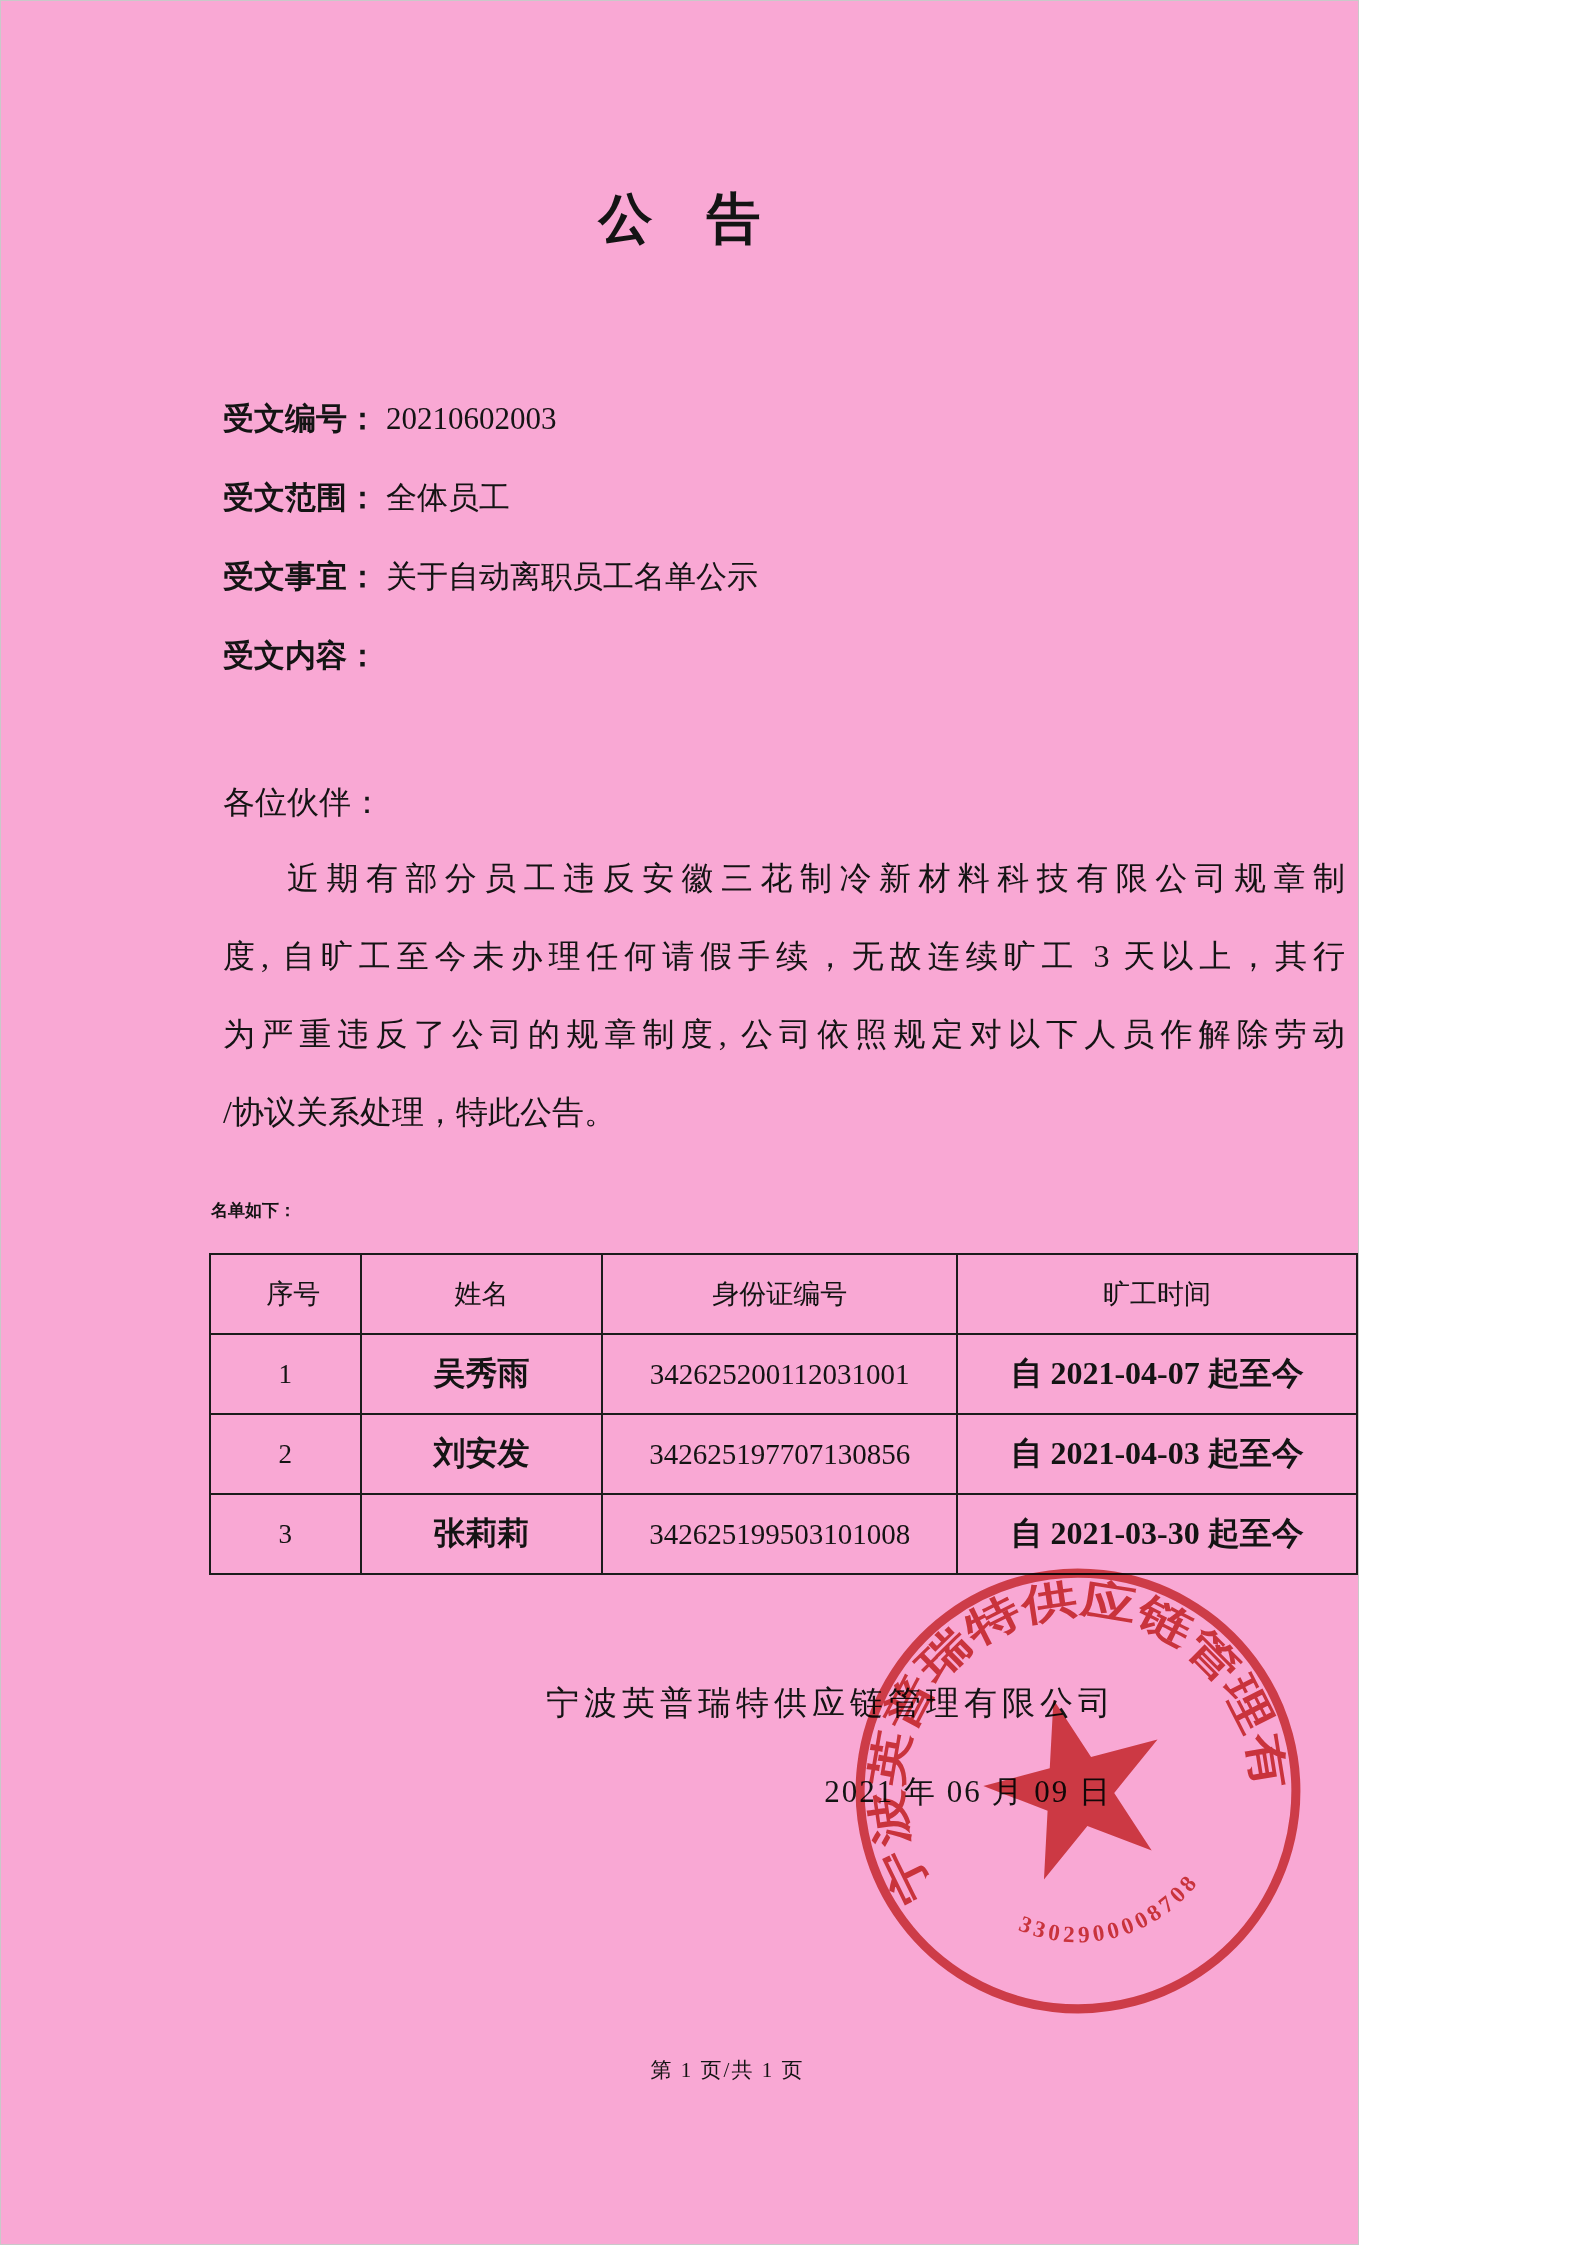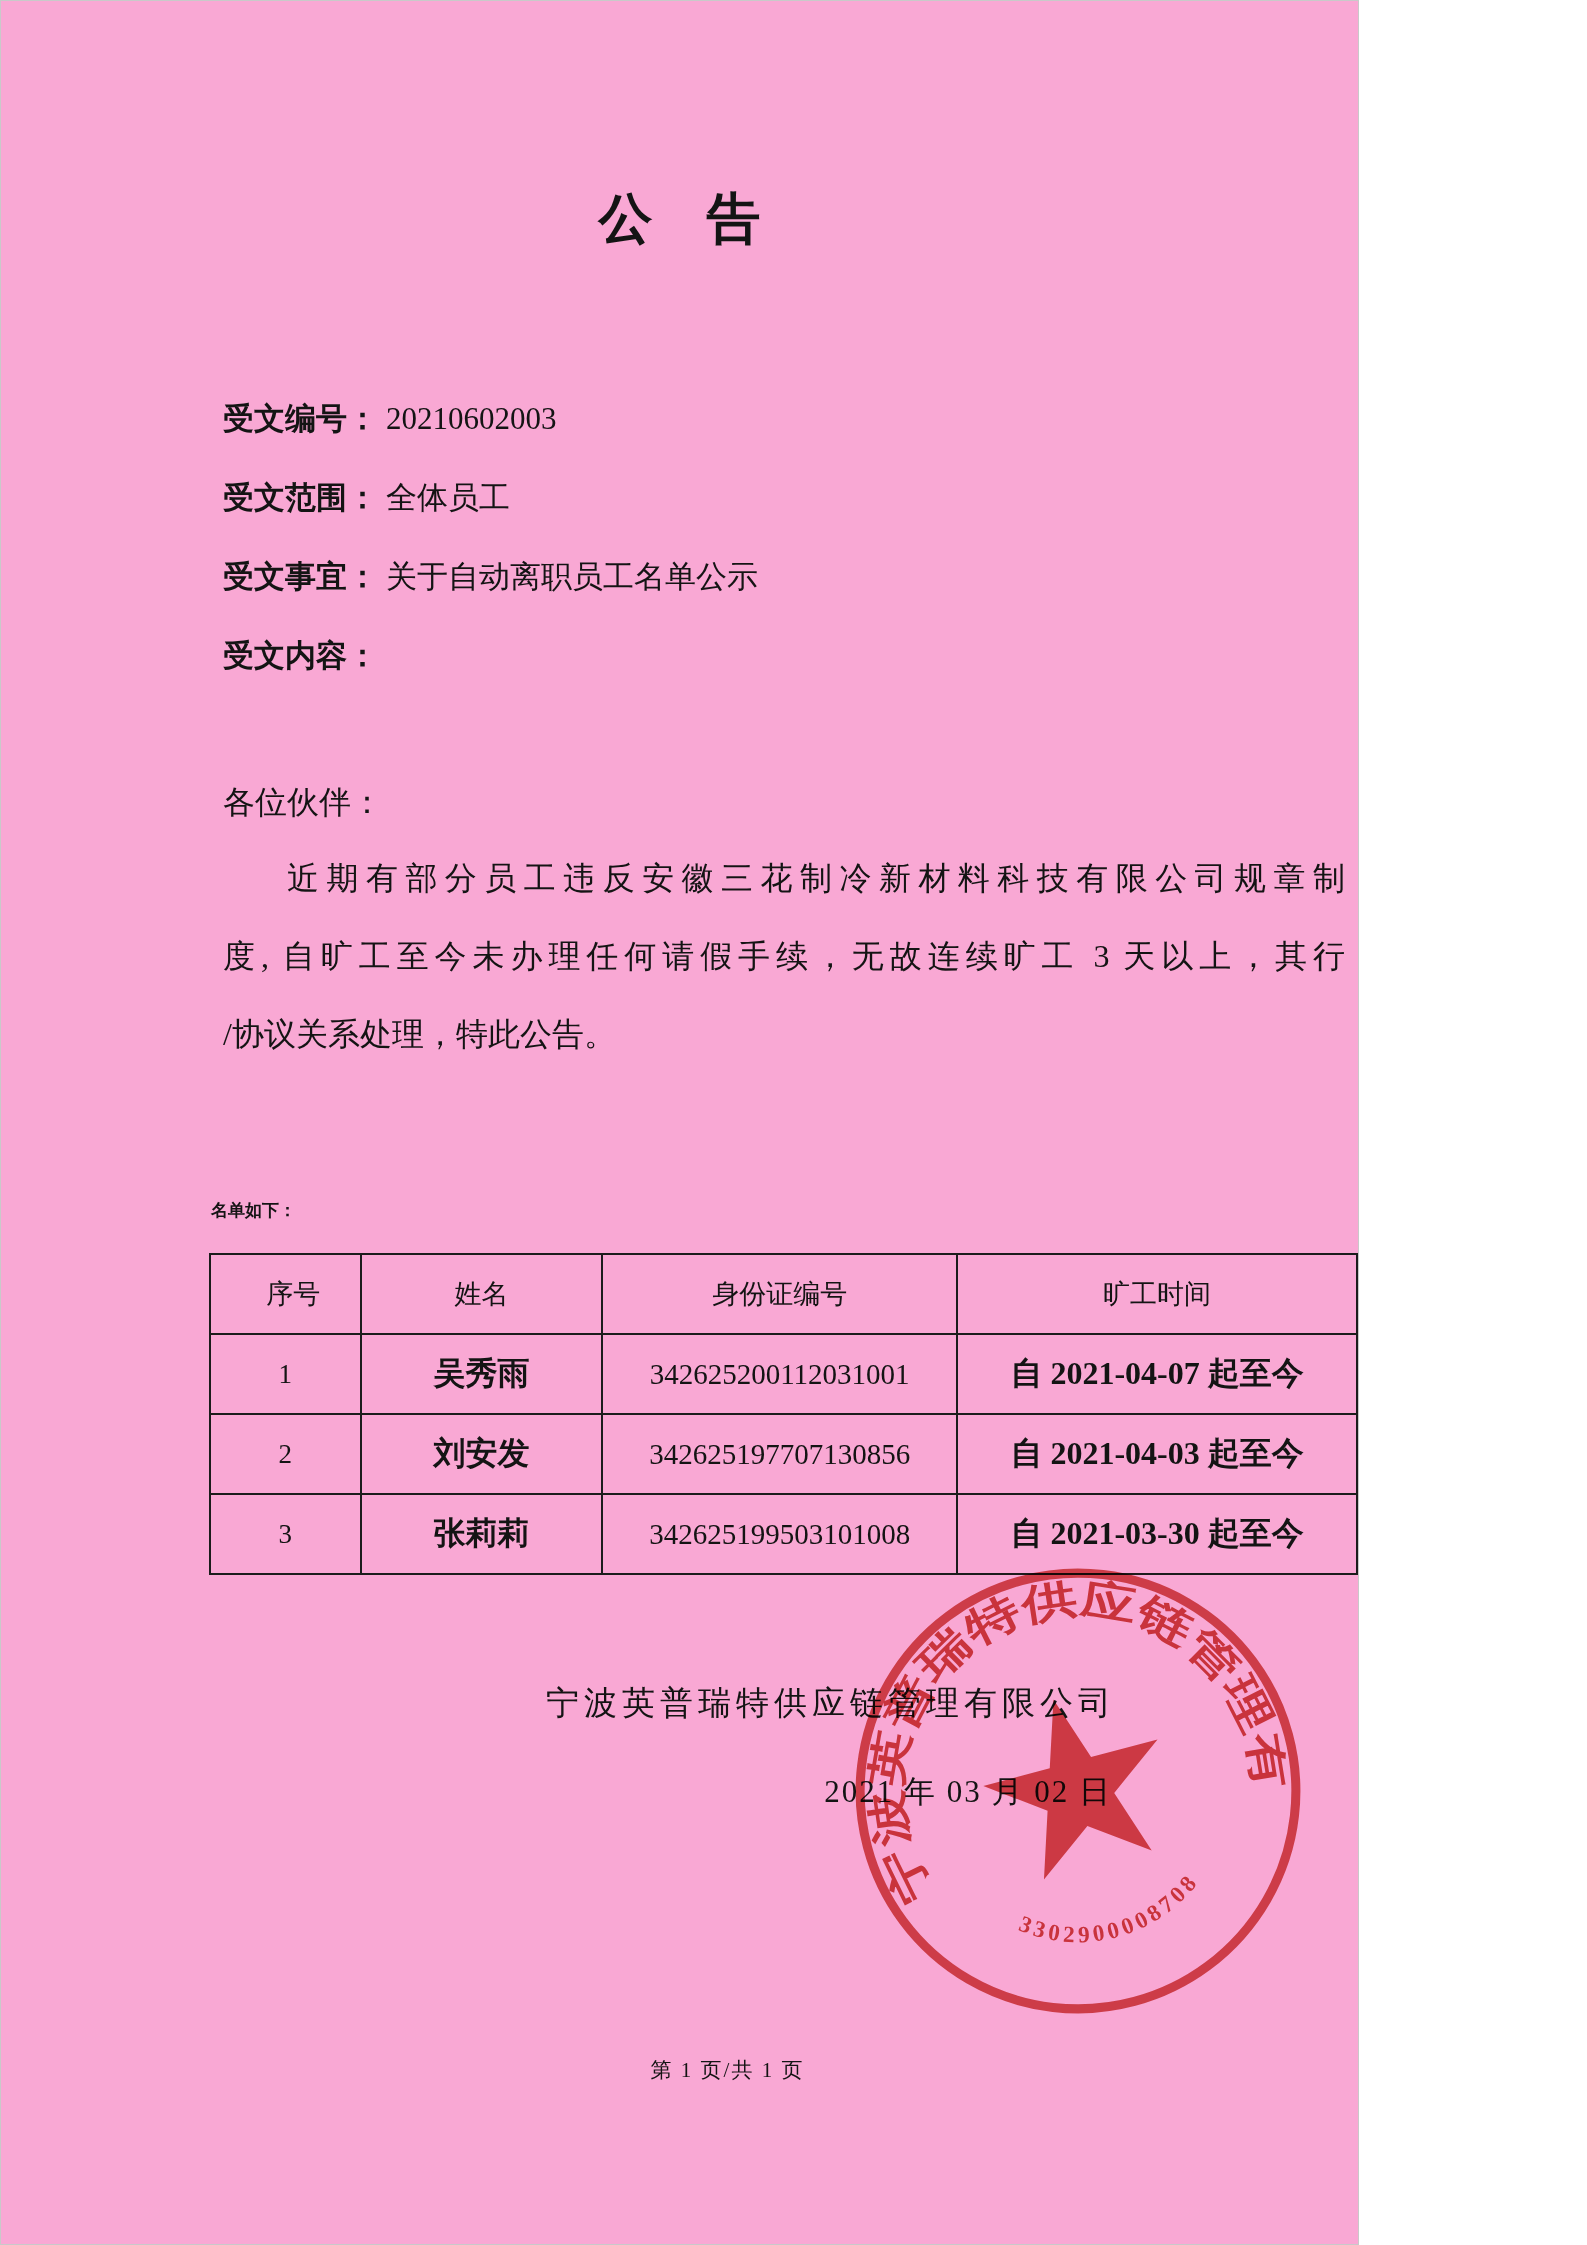--- a/index.html
+++ b/index.html
@@ -102,20 +102,21 @@
       <span class="field-label">受文内容：</span>
       <span class="field-value"></span>
     </div>
   </div>
 
   <div class="salutation">各位伙伴：</div>
 
   <div class="paragraph">
     <div class="pline indent">近期有部分员工违反安徽三花制冷新材料科技有限公司规章制</div>
     <div class="pline">度, 自旷工至今未办理任何请假手续，无故连续旷工 3 天以上，其行</div>
+    <div class="pline">为严重违反了公司的规章制度, 公司依照规定对以下人员作解除劳动</div>
     <div class="pline last">/协议关系处理，特此公告。</div>
   </div>
 
   <div class="list-intro">名单如下：</div>
 
   <table class="roster">
     <tbody>
       <tr>
         <th class="col-no">序号</th>
         <th class="col-name">姓名</th>
@@ -137,21 +138,21 @@
       <tr>
         <td>3</td>
         <td class="cell-name">张莉莉</td>
         <td class="cell-id">342625199503101008</td>
         <td class="cell-time">自 2021-03-30 起至今</td>
       </tr>
     </tbody>
   </table>
 
   <div class="sig-company">宁波英普瑞特供应链管理有限公司</div>
-  <div class="sig-date">2021 年 03 月 02 日</div>
+  <div class="sig-date">2021 年 06 月 09 日</div>
 
   <div class="stamp">
     <svg viewBox="0 0 464 464" xmlns="http://www.w3.org/2000/svg">
       <defs>
         <path id="arcTop" d="M 67.6 291.9 A 175 175 0 1 1 396.4 291.9" fill="none"></path>
         <path id="arcBottom" d="M 102.1 307 A 150 150 0 0 0 361.9 307" fill="none"></path>
       </defs>
       <circle cx="232" cy="232" r="216" fill="none" stroke="#c7342e" stroke-width="9" opacity="0.92"></circle>
       <text class="stamp-text" fill="#c7342e" font-size="42">
         <textPath href="#arcTop" startOffset="0" textLength="820" lengthAdjust="spacingAndGlyphs">宁波英普瑞特供应链管理有限公司</textPath>

